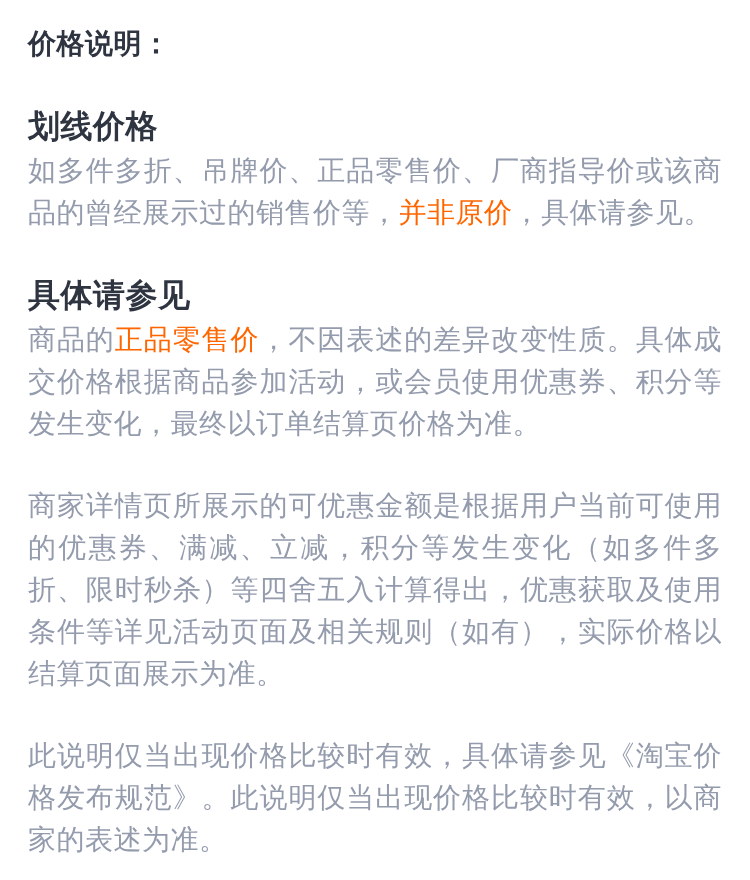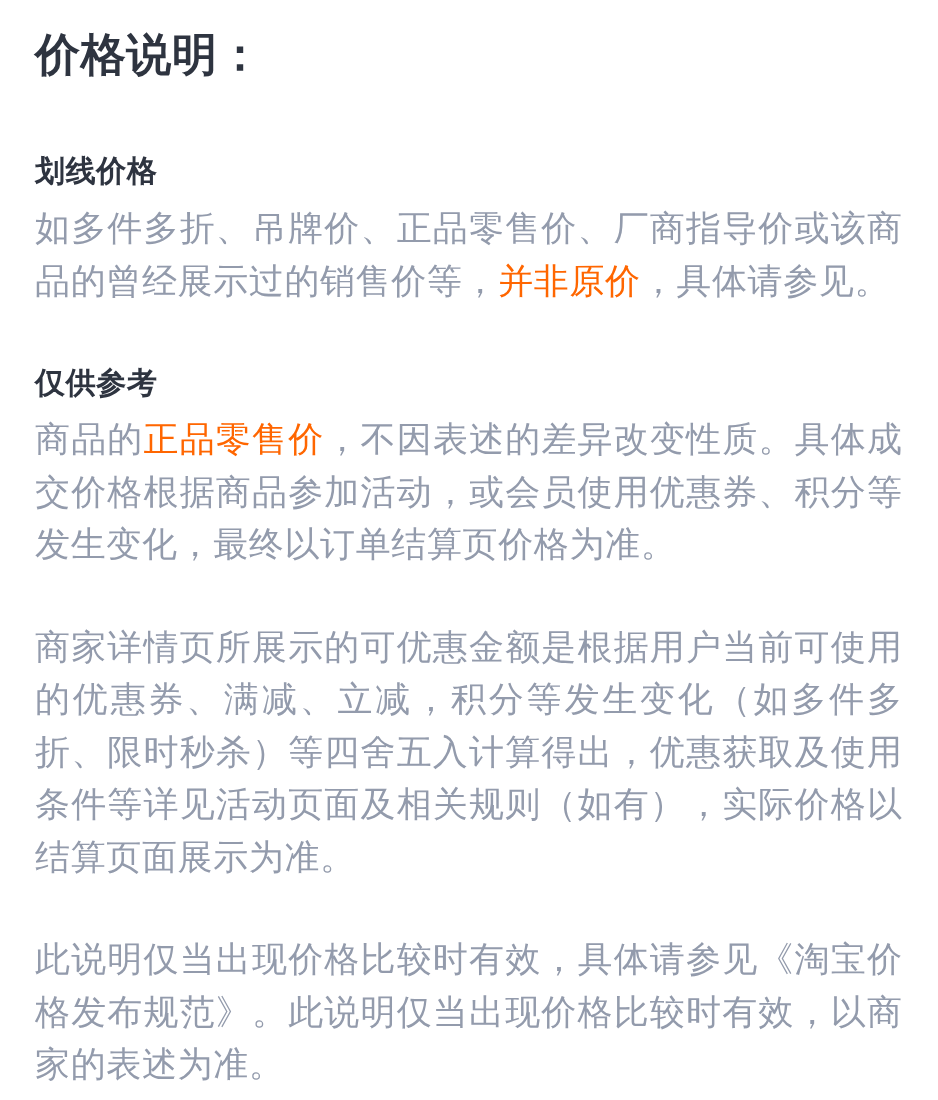--- a/index.html
+++ b/index.html
@@ -13,31 +13,31 @@
   }
   .doc {
     width: 750px;
     height: 880px;
     padding: 23px 28px;
     font-size: 28px;
     line-height: 42px;
     letter-spacing: 0.5px;
   }
   .page-title {
-    margin: 0 0 52px 0;
-    font-size: 36px;
+    margin: 0 0 40px 0;
+    font-size: 28px;
     line-height: 42px;
     font-weight: 600;
     color: #2e3440;
   }
   .section { margin: 0; }
   .section + .section { margin-top: 40px; }
   .section-heading {
     margin: 0 0 3px 0;
-    font-size: 24px;
+    font-size: 32px;
     line-height: 42px;
     font-weight: 600;
     color: #2e3440;
   }
   .body-para {
     margin: 0;
     color: #939bac;
     text-align: justify;
   }
   .hl { color: #ff6600; margin-top: 28px; }
@@ -48,21 +48,21 @@
 <div class="doc">
 
   <h1 class="page-title">价格说明：</h1>
 
   <div class="section">
     <h2 class="section-heading">划线价格</h2>
     <p class="body-para"><span>如多件多折、吊牌价、正品零售价、厂商指导价或该商品的曾经展示过的销售价等，</span><span class="hl">并非原价</span><span>，具体请参见。</span></p>
   </div>
 
   <div class="section">
-    <h2 class="section-heading">仅供参考</h2>
+    <h2 class="section-heading">具体请参见</h2>
     <p class="body-para"><span>商品的</span><span class="hl">正品零售价</span><span>，不因表述的差异改变性质。具体成交价格根据商品参加活动，或会员使用优惠券、积分等发生变化，最终以订单结算页价格为准。</span></p>
   </div>
 
   <div class="section">
     <p class="body-para">商家详情页所展示的可优惠金额是根据用户当前可使用的优惠券、满减、立减，积分等发生变化（如多件多折、限时秒杀）等四舍五入计算得出，优惠获取及使用条件等详见活动页面及相关规则（如有），实际价格以结算页面展示为准。</p>
   </div>
 
   <div class="section">
     <p class="body-para">此说明仅当出现价格比较时有效，具体请参见《淘宝价格发布规范》。此说明仅当出现价格比较时有效，以商家的表述为准。</p>
   </div>

